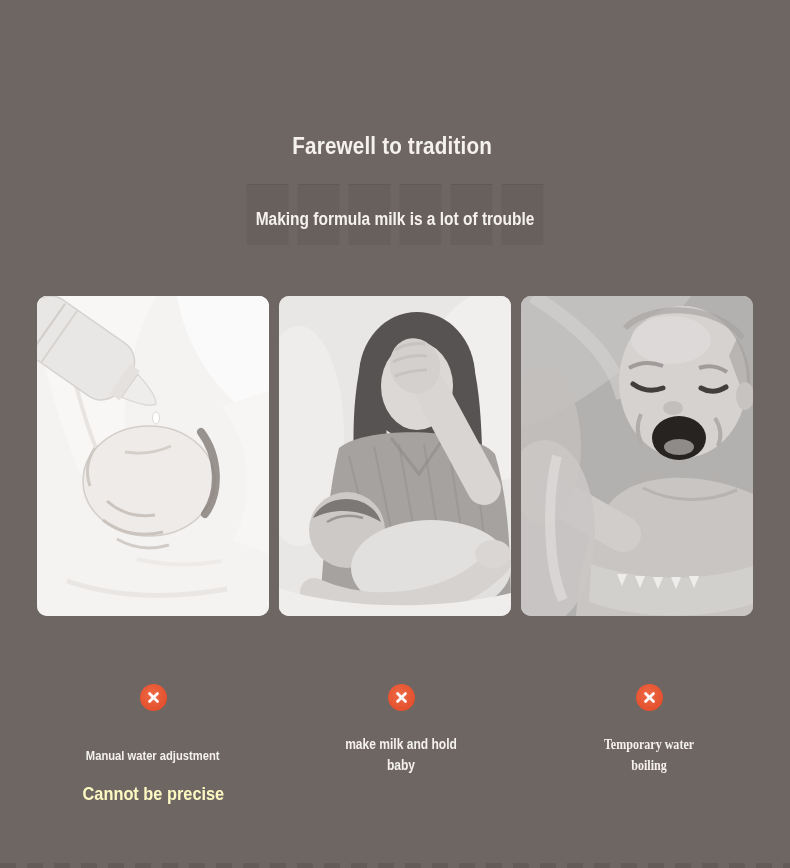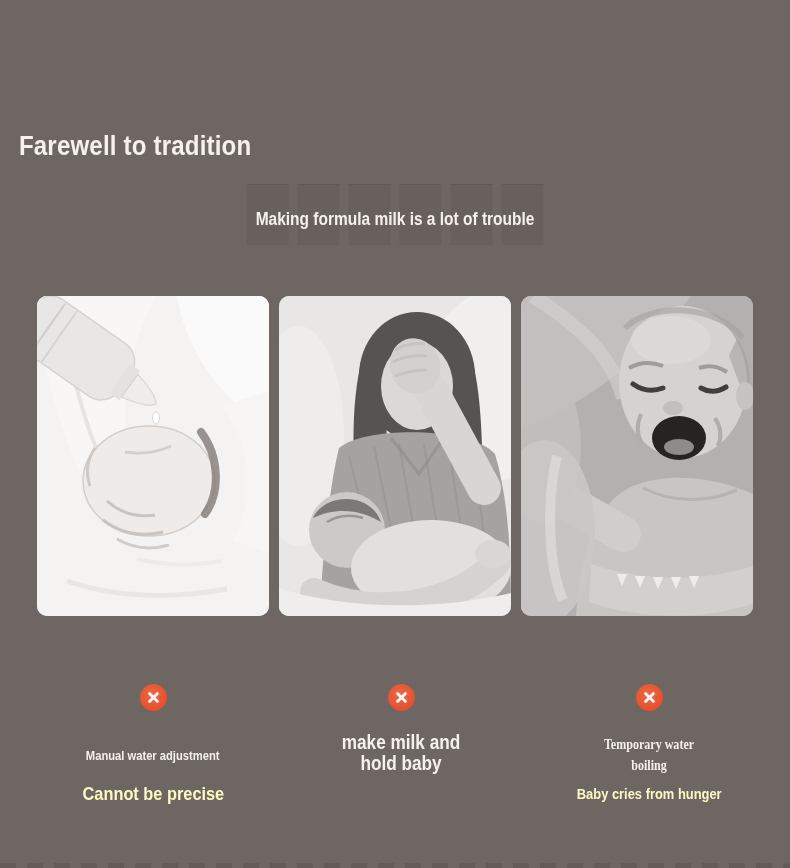--- a/index.html
+++ b/index.html
@@ -3,22 +3,22 @@
 <meta charset="utf-8">
 <style>
   html,body{margin:0;padding:0;background:#6e6662;}
   .stage{
     position:relative;width:790px;height:868px;background:#6e6662;
     overflow:hidden;font-family:"Liberation Sans","DejaVu Sans",sans-serif;
     color:#f5f2ee;
   }
   .condensed{display:inline-block;transform:scaleX(0.86);transform-origin:center;}
   .page-title{
-    position:absolute;top:129px;left:0;right:6px;
-    font-size:28px;font-weight:700;letter-spacing:0.2px;line-height:34px;
+    position:absolute;top:129px;left:0;right:6px;text-align:center;
+    font-size:24px;font-weight:700;letter-spacing:0.2px;line-height:34px;
   }
   .ghost-squares{
     position:absolute;top:184px;left:50%;transform:translateX(-50%);
     display:flex;gap:9px;
   }
   .ghost-squares .sq{
     width:42px;height:61px;background:rgba(28,22,18,0.07);
     box-shadow:inset 0 1px 0 rgba(0,0,0,0.07);
   }
   .page-subtitle{
@@ -36,21 +36,21 @@
   .cross-badge{
     width:27px;height:27px;border-radius:50%;
     background:radial-gradient(circle at 45% 40%, #ee6a45 0%, #e4502e 70%, #dd4729 100%);
     display:flex;align-items:center;justify-content:center;
   }
   .caption{
     margin-top:25px;height:38px;display:flex;align-items:center;justify-content:center;
     text-align:center;font-weight:700;line-height:21px;color:#f4f1ee;
   }
   .caption.c1{font-size:13px;}
-  .caption.c2{font-size:20px;align-items:flex-end;}
+  .caption.c2{font-size:14px;}
   .caption.c3{font-size:14px;font-family:Liberation Serif, serif;}
   .caption .condensed{max-width:400px;}
   .caption.c2 .condensed{max-width:142px;}
   .caption.c3 .condensed{max-width:124px;}
   .headline{
     margin-top:7px;text-align:center;font-weight:700;color:#fef9c3;line-height:26px;
   }
   .headline.h-large{font-size:19px;}
   .headline.h-small{font-size:15px;}
   .bottom-marks{
@@ -220,20 +220,17 @@
     <div class="problem-col">
       <div class="cross-badge">
         <svg width="13" height="13" viewBox="0 0 13 13">
           <line x1="2.5" y1="2.5" x2="10.5" y2="10.5" stroke="#ffffff" stroke-width="2.6" stroke-linecap="round"></line>
           <line x1="10.5" y1="2.5" x2="2.5" y2="10.5" stroke="#ffffff" stroke-width="2.6" stroke-linecap="round"></line>
         </svg>
       </div>
       <div class="caption c3">
         <span class="condensed">Temporary water boiling</span>
       </div>
-      <div class="headline h-small">
-        <span class="condensed">Baby cries from hunger</span>
-      </div>
     </div>
   </div>
 
   <div class="bottom-marks"></div>
 </div>
 
 </body></html>

